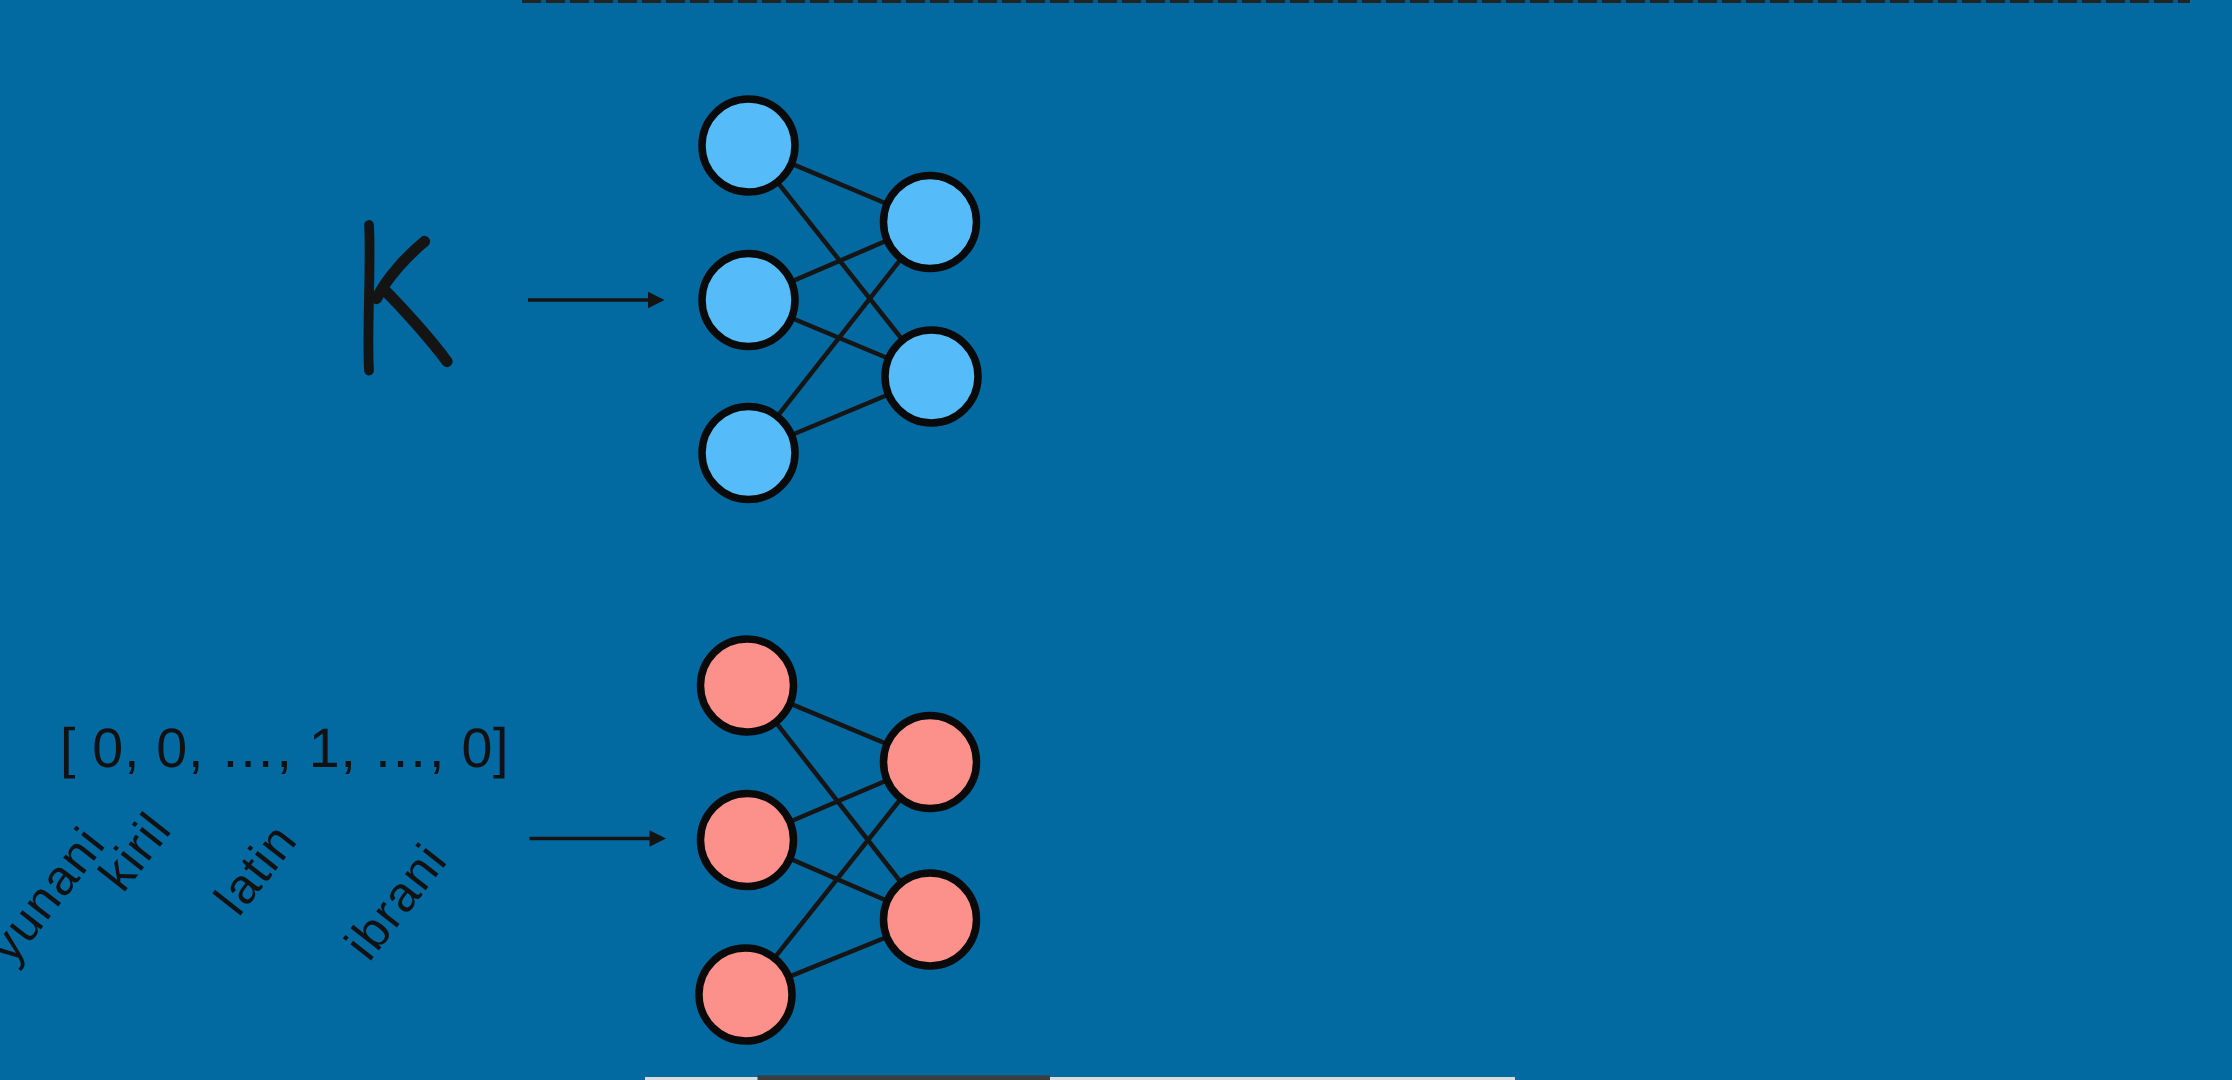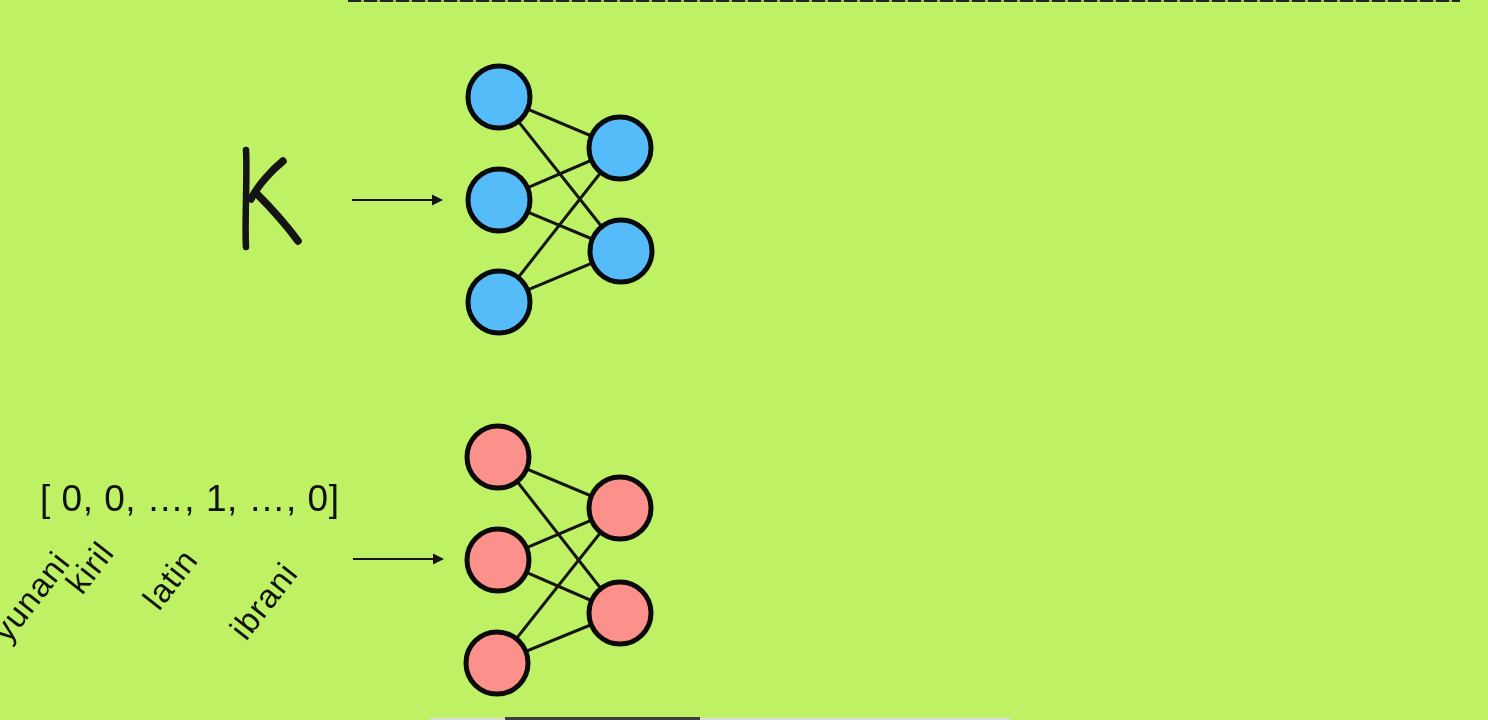--- a/index.html
+++ b/index.html
@@ -43,21 +43,21 @@
   }
   .lbl-yunani { left: 12px;  top: 614px; }
   .lbl-kiril  { left: 86px;  top: 566px; }
   .lbl-latin  { left: 163px; top: 582px; }
   .lbl-ibrani { left: 250px; top: 612px; }
   svg { display: block; }
 </style>
 </head>
 <body>
 
-<div class="stage" style="background: #bef264;">
+<div class="stage" style="background: #0369a1;">
 
   <div class="abs hairline-top"></div>
   <div class="abs hairline-bottom-faint"></div>
   <div class="abs hairline-bottom-dark"></div>
 
   <svg class="abs" style="left:225px; top:135px;" width="95" height="125" viewBox="225 135 95 125">
     <title>K</title>
     <g fill="none" stroke-linecap="round" stroke="#141414">
       <path d="M246,150 C247.5,172 244.5,224 246,247" stroke-width="6.5"></path>
       <path d="M283,161 C272,170 258,185 251,199" stroke-width="7.5"></path>

